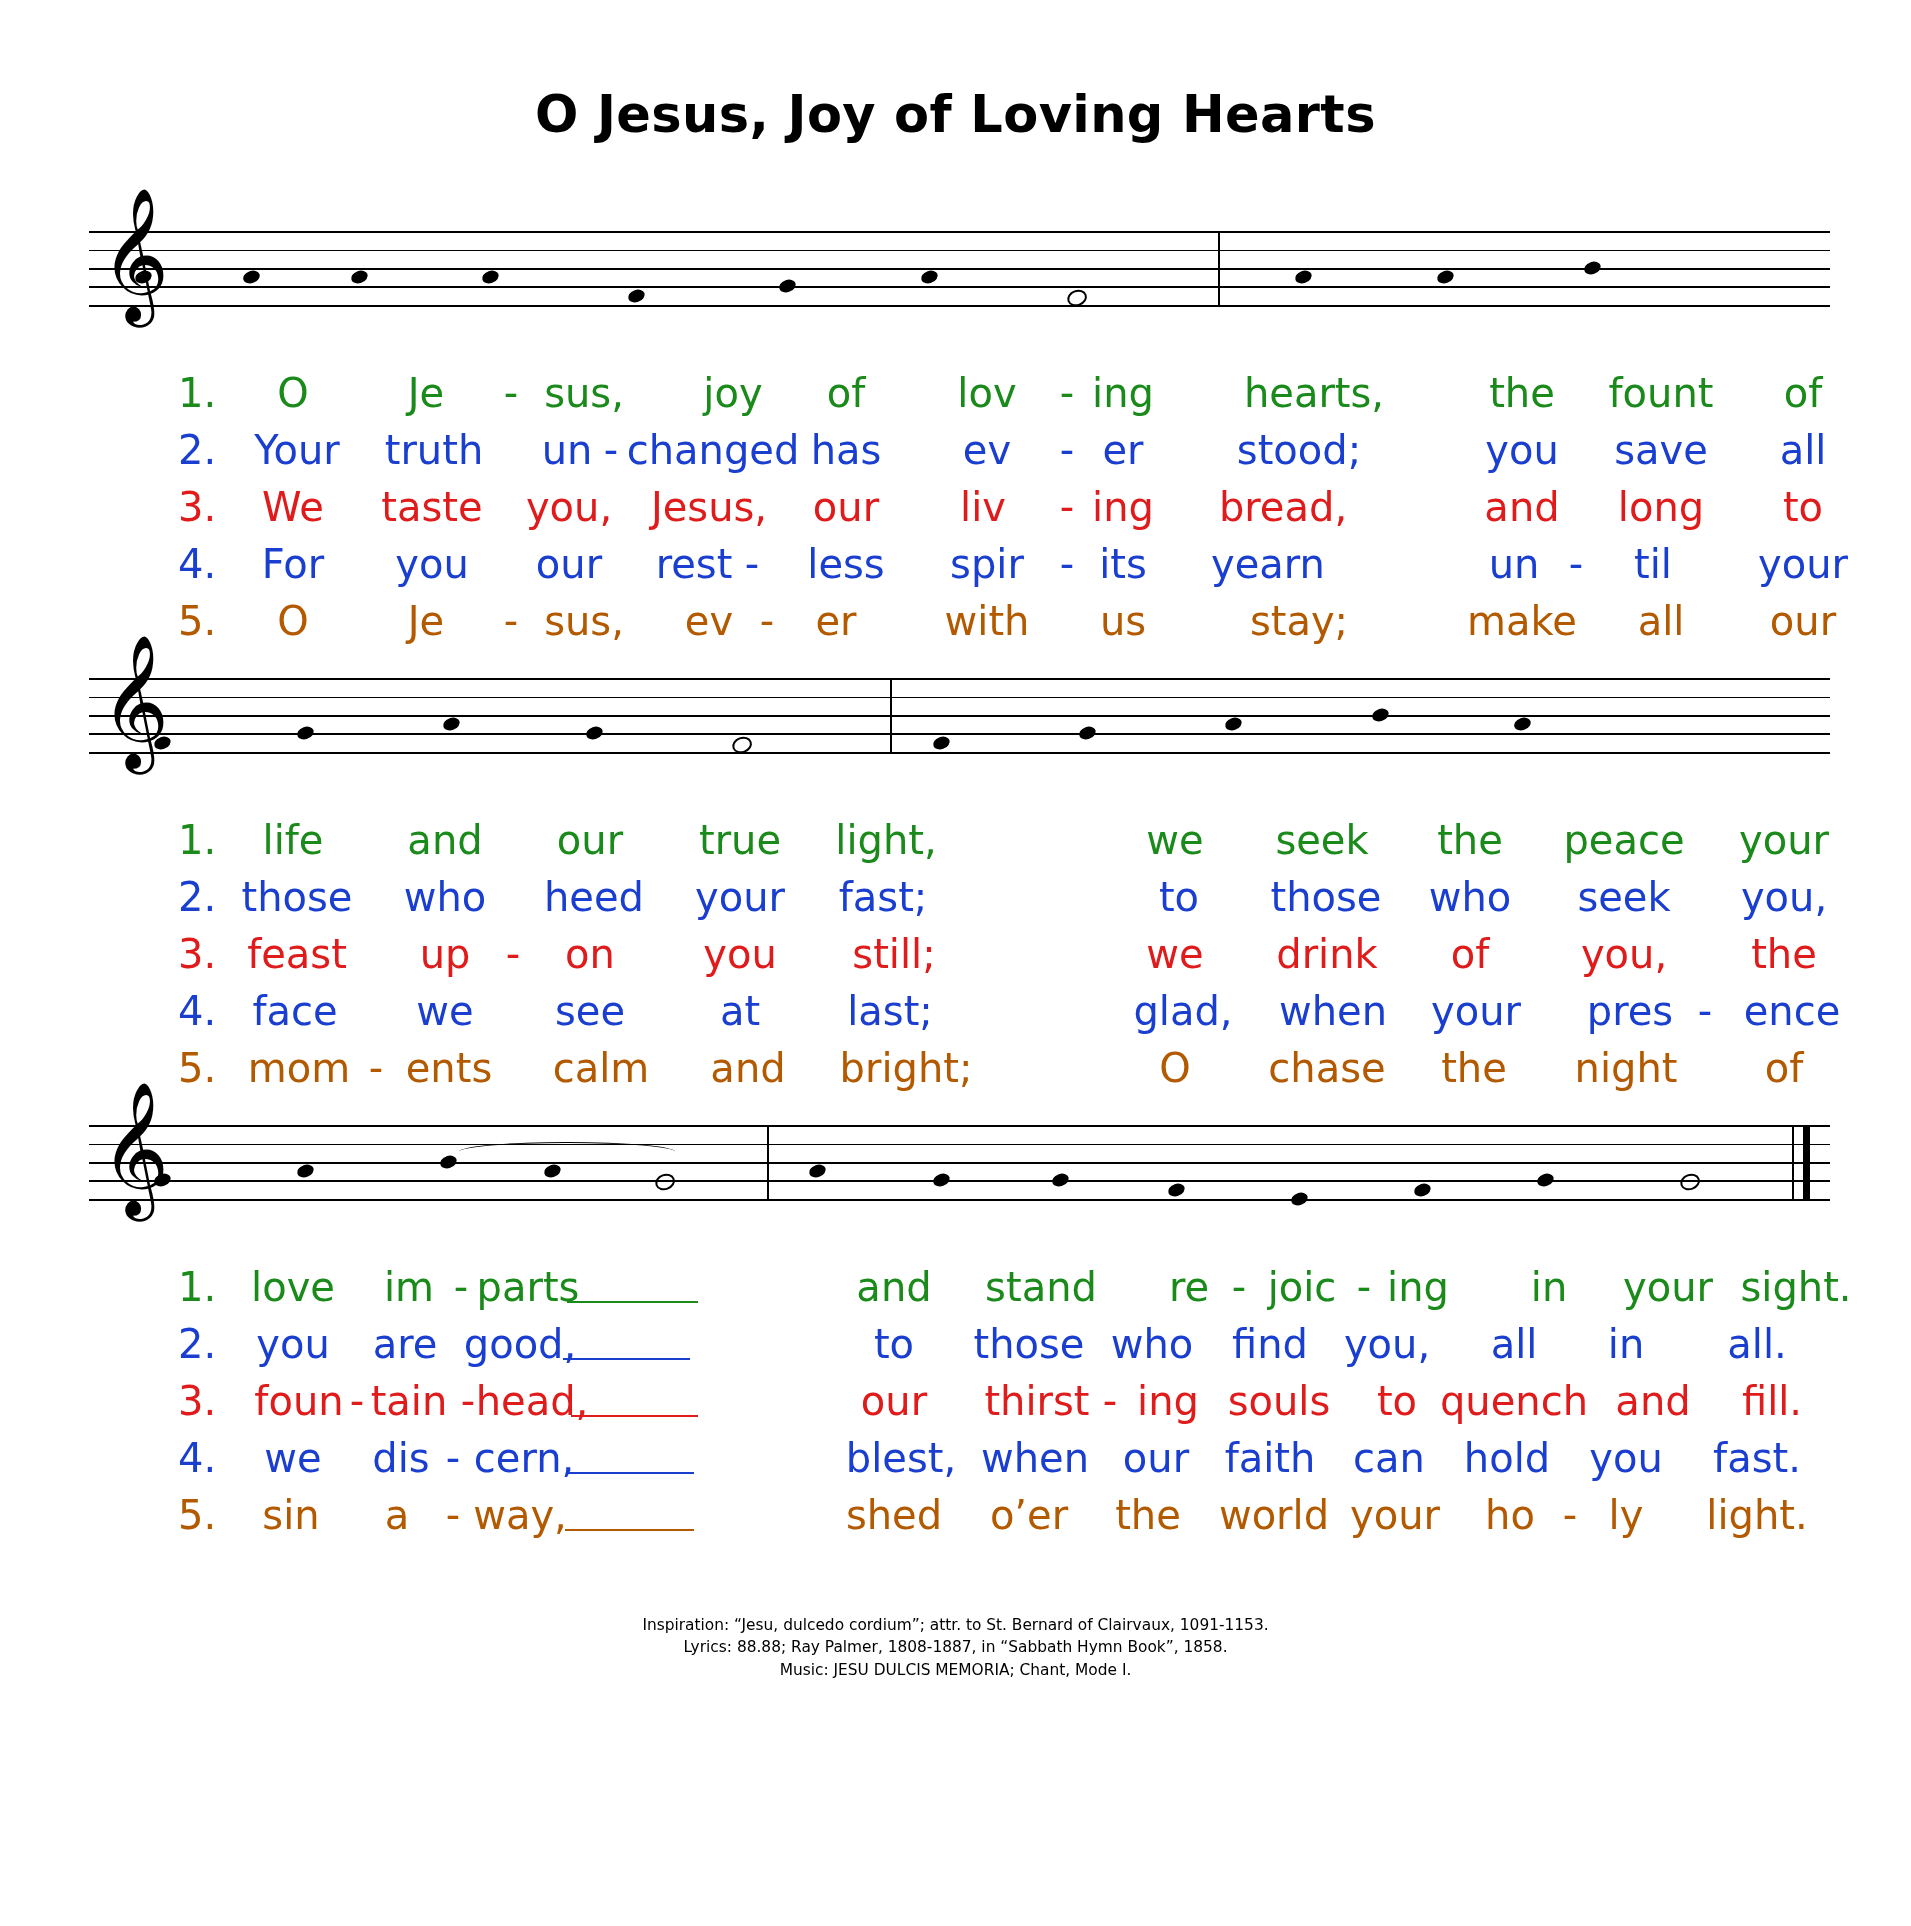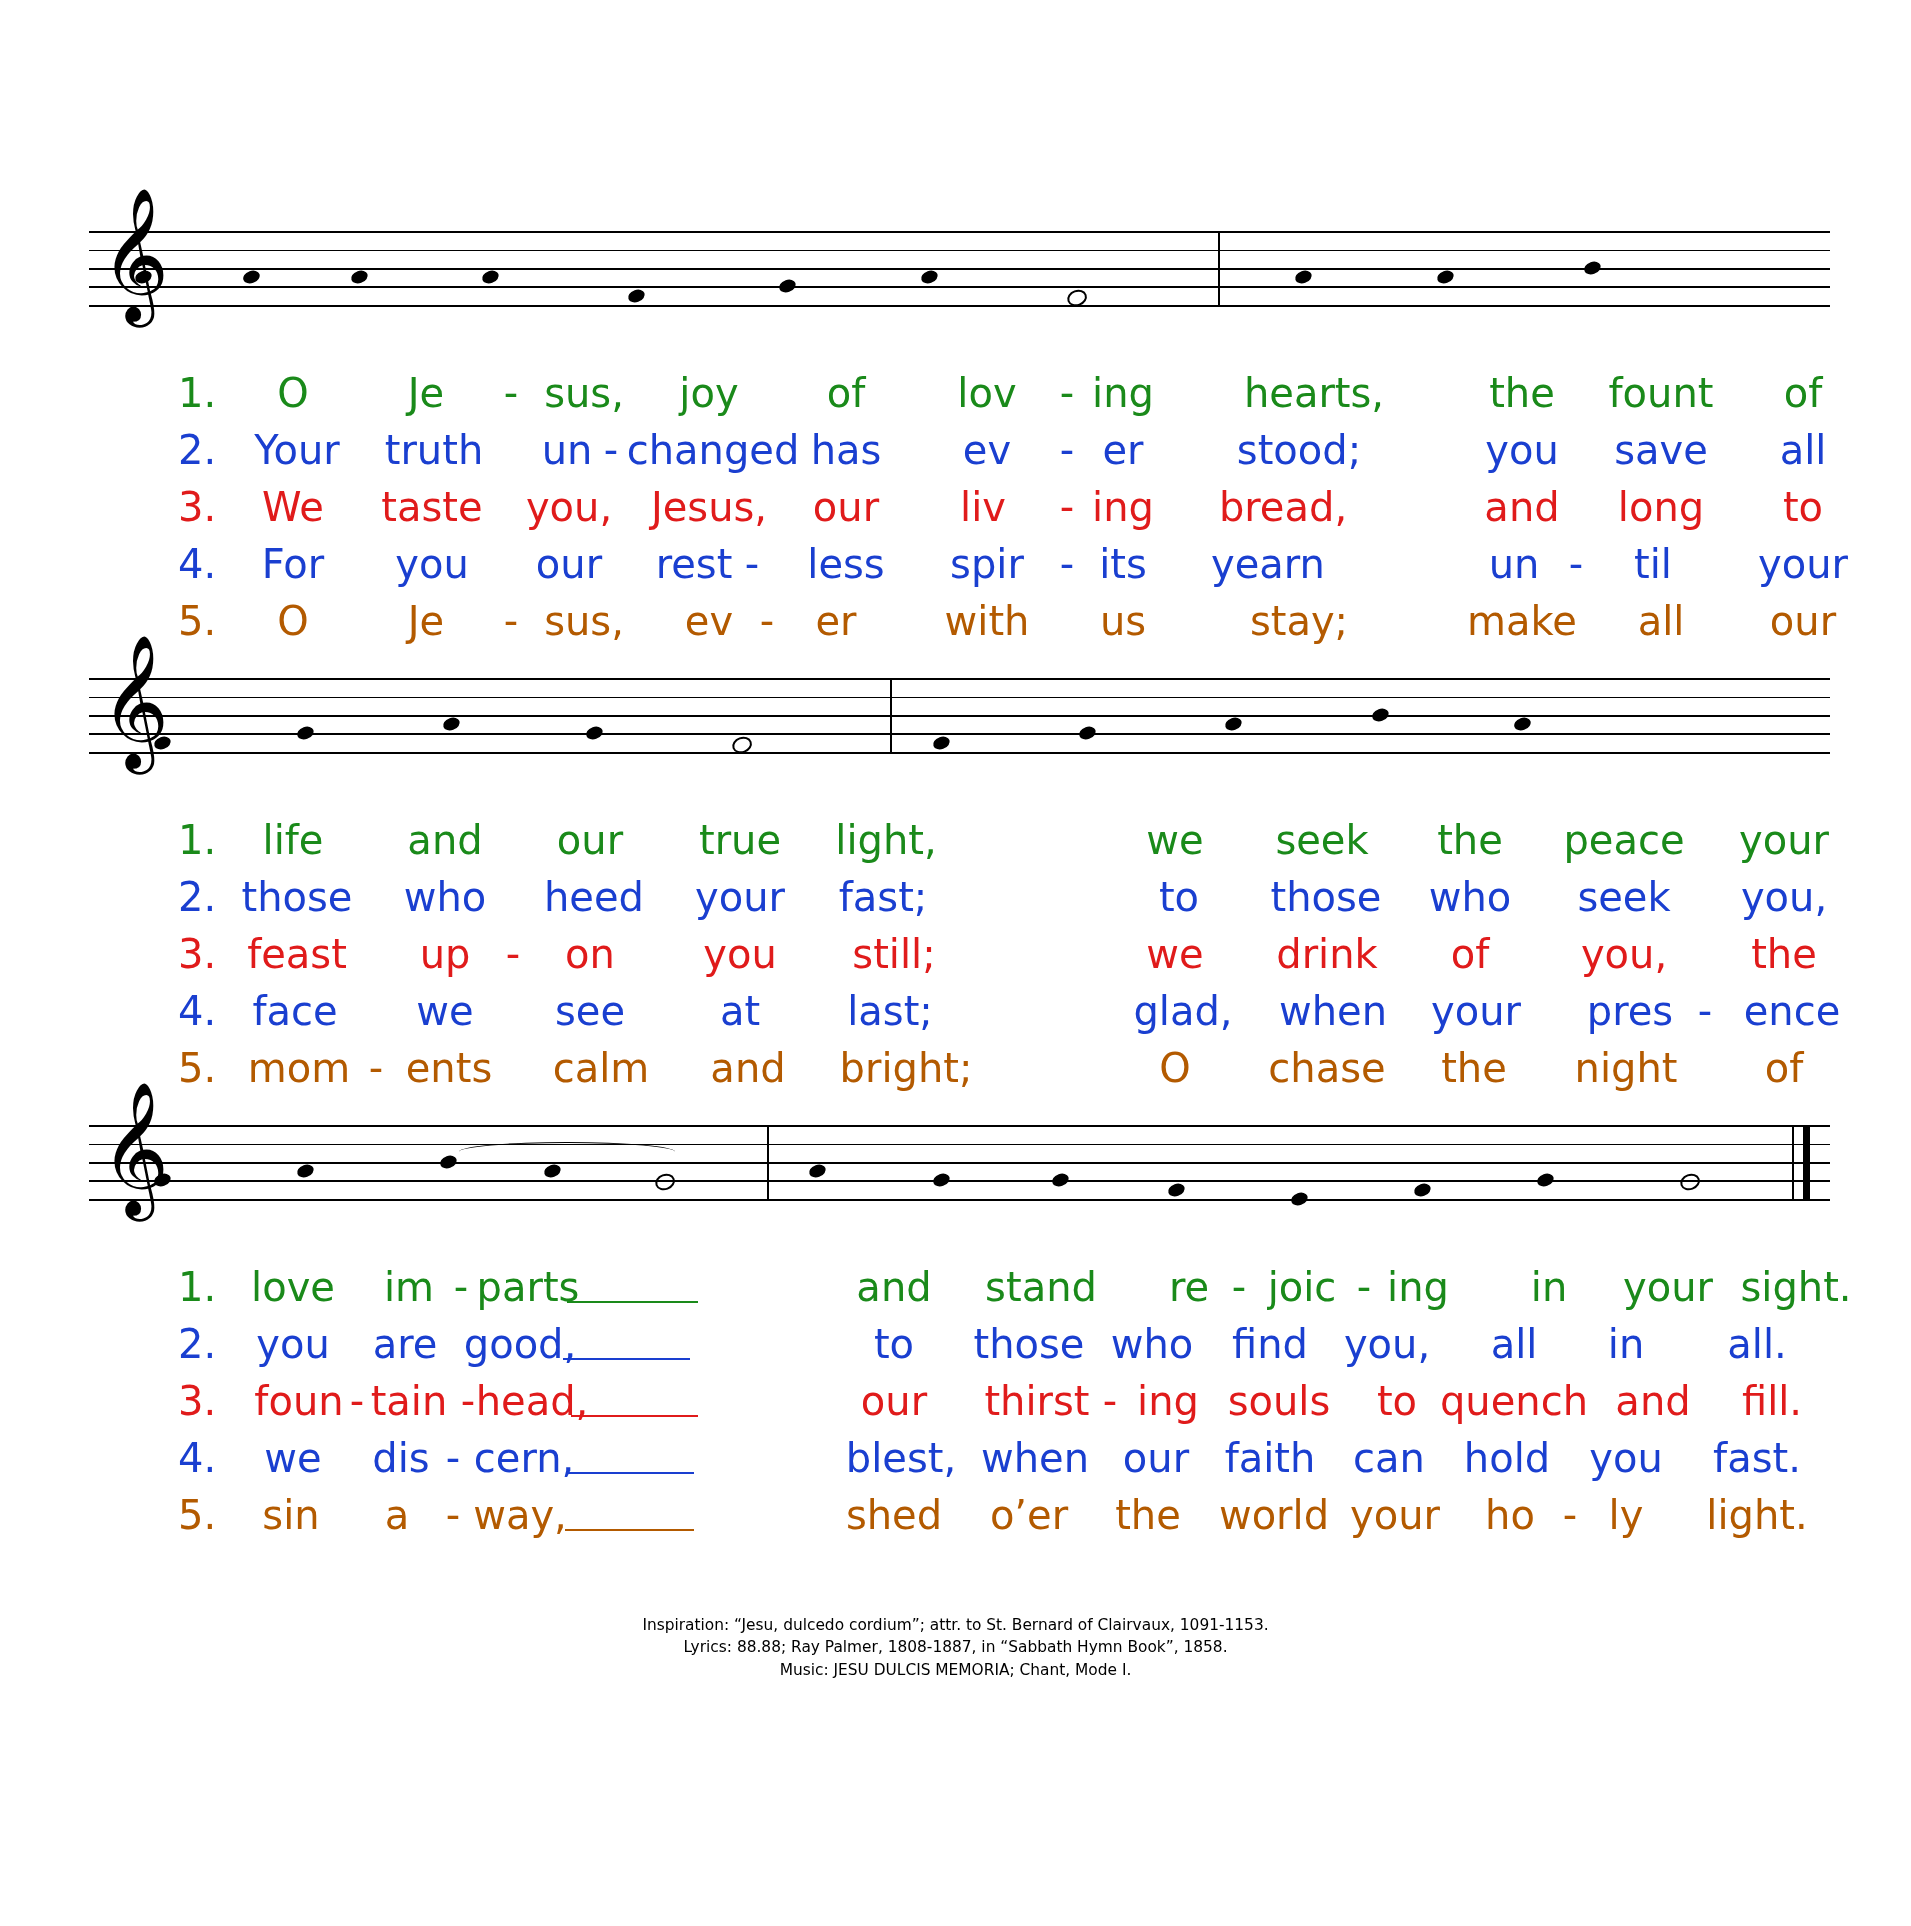--- a/index.html
+++ b/index.html
@@ -173,20 +173,21 @@
   .credits div {
     font-size: 15.4px;
     line-height: 22.3px;
   }
 </style>
 </head>
 <body>
 
 <div class="page">
 
+  <div class="title">O Jesus, Joy of Loving Hearts</div>
 
   <div id="systems-host">
       <div class="system" style="top: 231px;">
         <div class="staff">
           <div class="line l0"></div>
           <div class="line l1"></div>
           <div class="line l2"></div>
           <div class="line l3"></div>
           <div class="line l4"></div>
           <div class="clef">𝄞</div>
@@ -255,21 +256,21 @@
     </div>
 
   <div id="lyrics-host">
       <div class="lyricblock" style="top: 370px;">
         <div class="lyricrow v1">
           <span class="num" style="left: 89px;">1.</span>
           <span class="w" style="left: 204px;">O</span>
           <span class="w" style="left: 337px;">Je</span>
           <span class="w" style="left: 422px;">-</span>
           <span class="w" style="left: 495px;">sus,</span>
-          <span class="w" style="left: 620px;">joy</span>
+          <span class="w" style="left: 644px;">joy</span>
           <span class="w" style="left: 757px;">of</span>
           <span class="w" style="left: 898px;">lov</span>
           <span class="w" style="left: 978px;">-</span>
           <span class="w" style="left: 1034px;">ing</span>
           <span class="w" style="left: 1225px;">hearts,</span>
           <span class="w" style="left: 1433px;">the</span>
           <span class="w" style="left: 1572px;">fount</span>
           <span class="w" style="left: 1714px;">of</span>
         </div>
         <div class="lyricrow v2">

